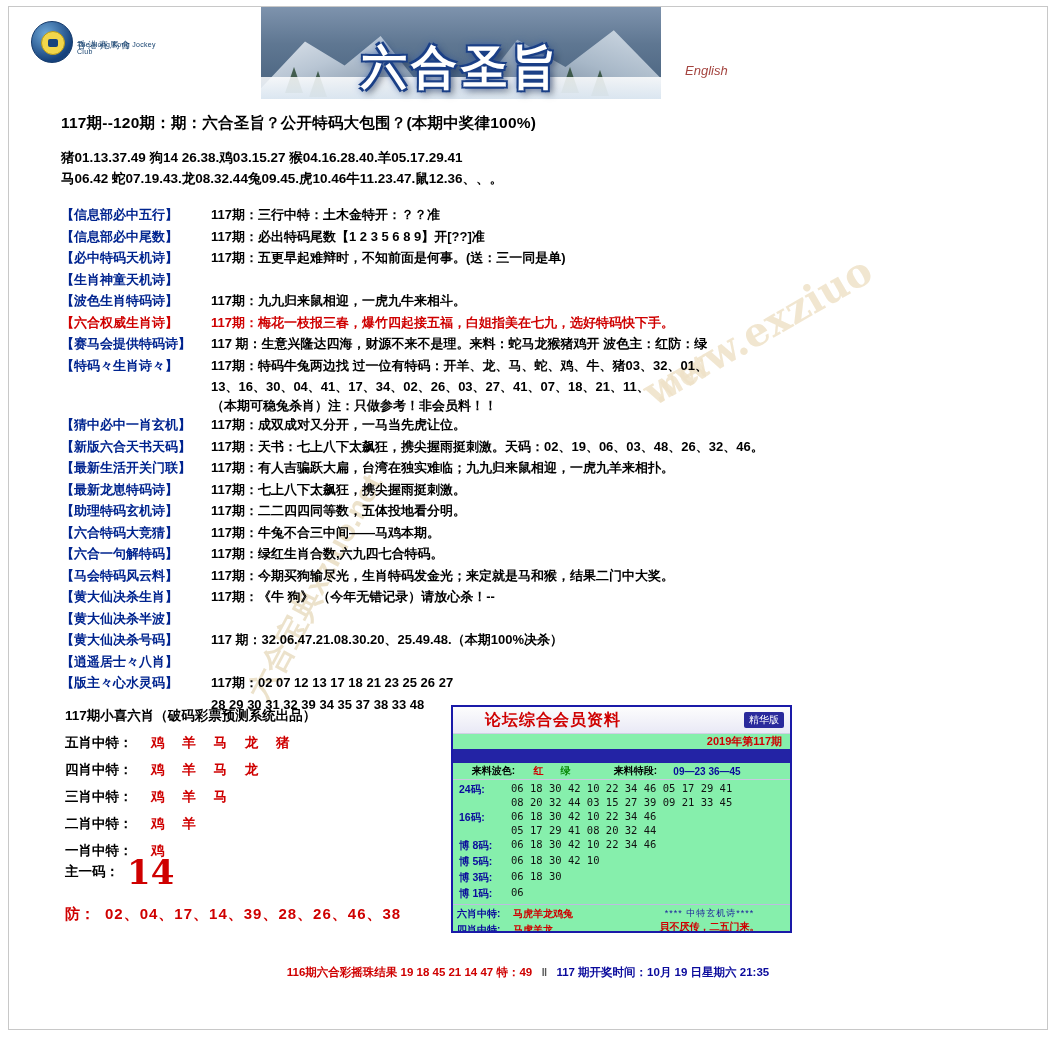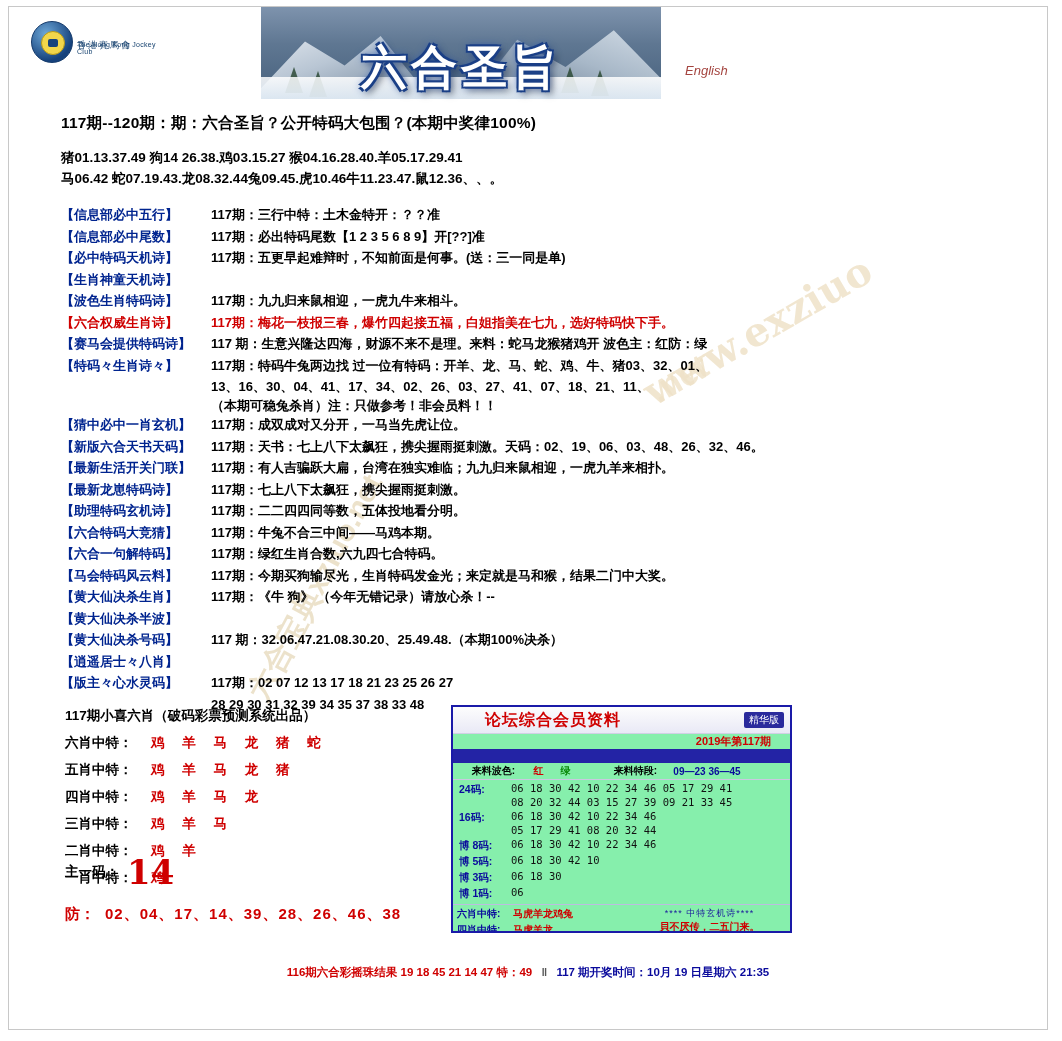--- a/index.html
+++ b/index.html
@@ -150,21 +150,21 @@
   }
   .poster .p-title{
     position:absolute;left:32px;top:3px;font-size:16px;font-weight:bold;color:#cf0000;
     letter-spacing:1px;
   }
   .poster .p-badge{
     position:absolute;right:6px;top:5px;font-size:10px;color:#fff;background:#2a2a9c;
     padding:1px 5px;border-radius:2px;
   }
   .poster .p-issue{
-    text-align:right;padding-right:19px;font-size:11px;font-weight:bold;color:#cf0000;height:15px;line-height:15px;
+    text-align:right;padding-right:8px;font-size:11px;font-weight:bold;color:#cf0000;height:15px;line-height:15px;
   }
   .poster .p-bar{
     height:14px;background:#2323a5;
   }
   .poster .p-wave{
     display:flex;font-size:10px;font-weight:bold;height:16px;align-items:center;
     border-bottom:1px solid #c9c9e0;
   }
   .poster .p-wave .c1{width:62px;text-align:right;color:#000;}
   .poster .p-wave .c2{width:74px;text-align:center;color:#cf0000;}
@@ -322,24 +322,20 @@
     <div class="row">
       <div class="lbl">【版主々心水灵码】</div>
       <div class="txt">117期：02 07   12   13   17   18   21   23   25   26   27</div>
     </div>
     <div class="sub">28   29   30   31   32   39   34   35   37   38   33   48</div>
   </div>
 
   <div class="bl">
     <div class="bl-title">117期小喜六肖（破码彩票预测系统出品）</div>
 
-    <div class="blrow">
-      <div class="k">六肖中特：</div>
-      <div class="v">鸡 羊 马 龙 猪 蛇</div>
-    </div>
     <div class="blrow">
       <div class="k">五肖中特：</div>
       <div class="v">鸡 羊 马 龙 猪</div>
     </div>
     <div class="blrow">
       <div class="k">四肖中特：</div>
       <div class="v">鸡 羊 马 龙</div>
     </div>
     <div class="blrow">
       <div class="k">三肖中特：</div>

